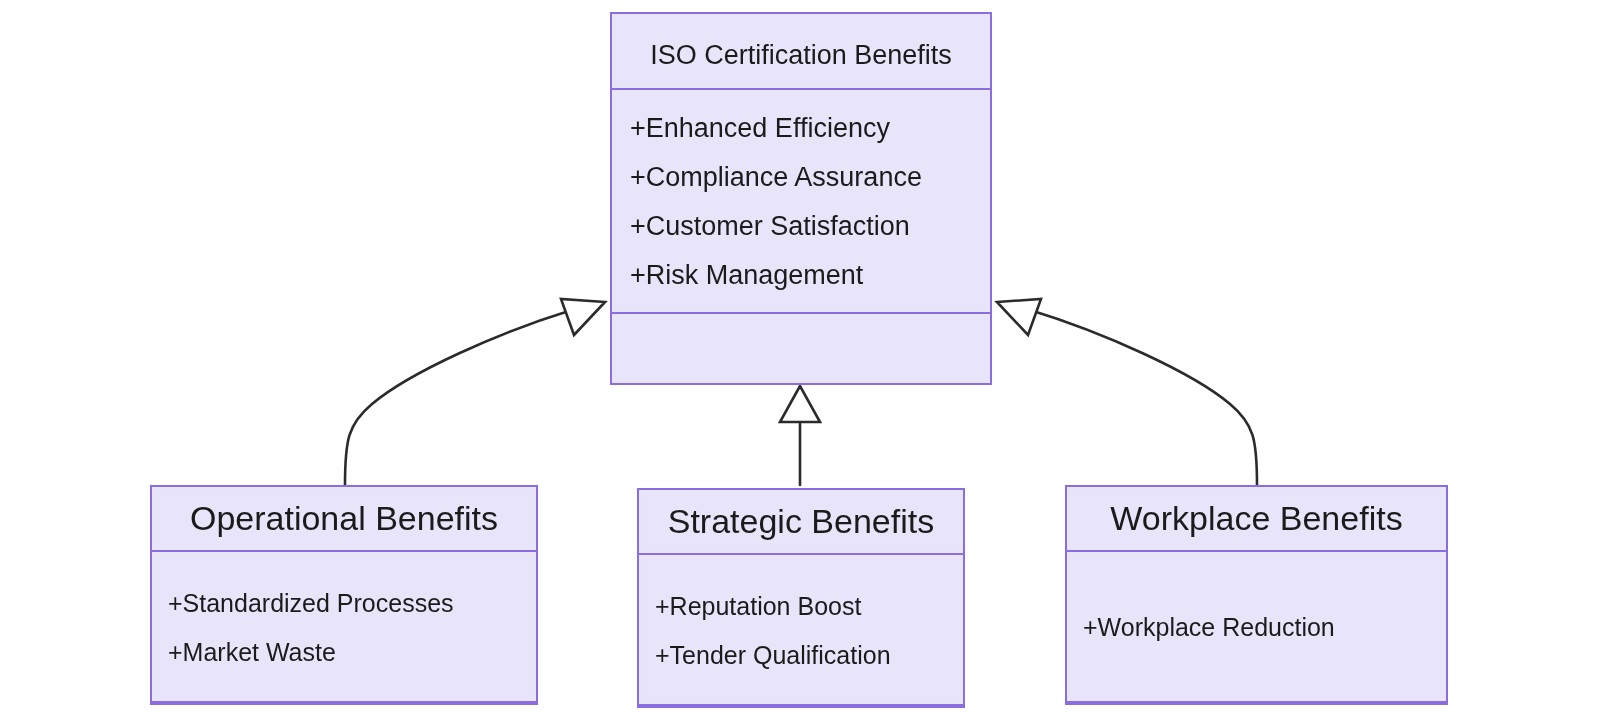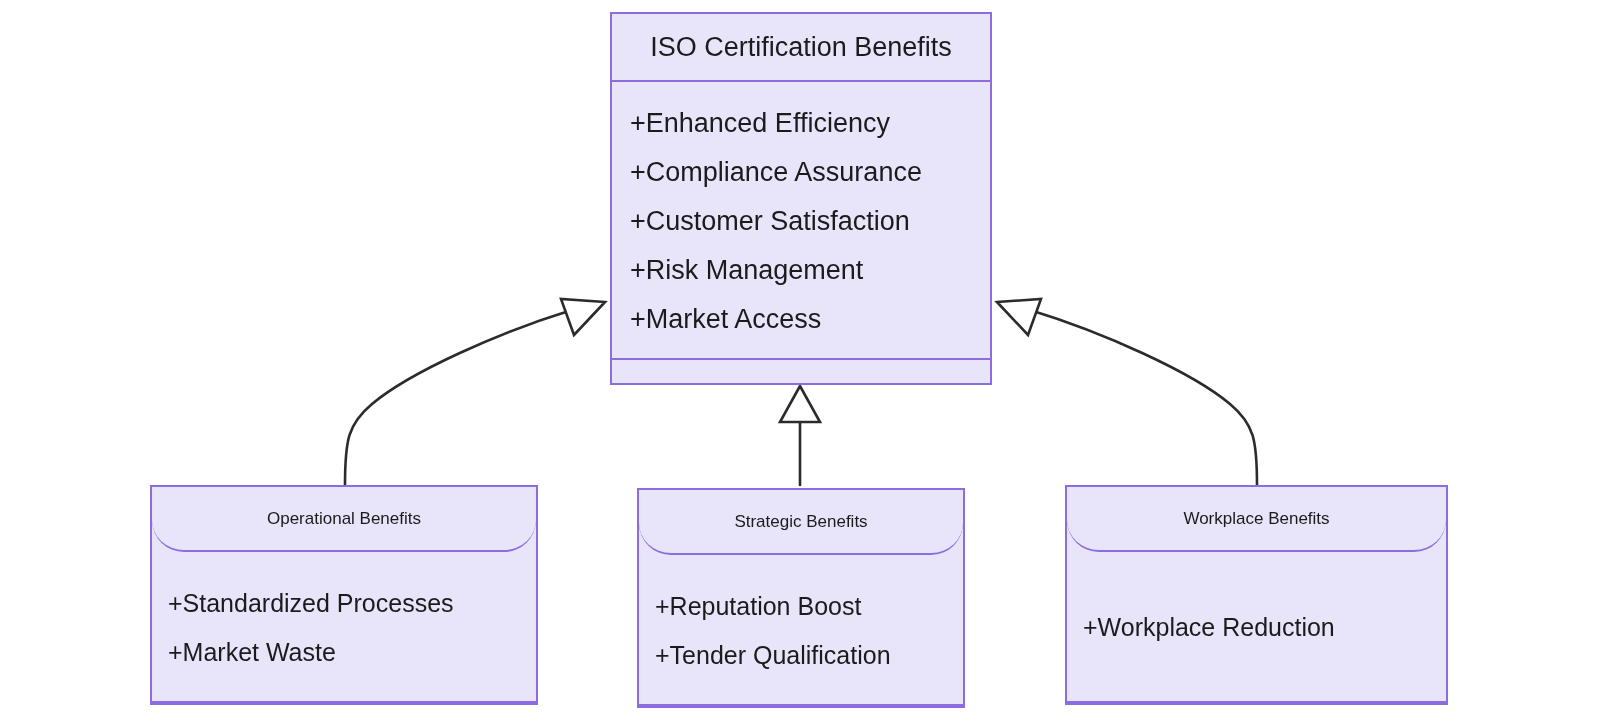--- a/index.html
+++ b/index.html
@@ -71,37 +71,37 @@
   #node-root {
     left: 610px;
     top: 12px;
     width: 382px;
     height: 373px;
   }
   #node-root .uml-title {
     height: 68px;
     font-size: 27px;
     padding: 0 14px;
+    margin-top: 8px;
   }
   #node-root .uml-attrs {
-    height: 278px;
+    height: 224px;
     padding: 14px 0 12px 18px;
     gap: 0;
   }
   #node-root .uml-attr {
     font-size: 27px;
     line-height: 49px;
   }
 
   
   .uml-leaf .uml-title {
     height: 66px;
-    font-size: 17px;
+    font-size: 34px;
     padding: 0 20px;
-    border-radius: 32px;
   }
   .uml-leaf .uml-attrs {
     height: 153px;
     padding: 12px 0 10px 16px;
   }
   .uml-leaf .uml-attr {
     font-size: 25px;
     line-height: 49px;
   }
   #node-operational {
@@ -140,21 +140,20 @@
     <polygon points="997,302 1041,299 1028,335" fill="#ffffff" stroke="#2b2b2b" stroke-width="2.6" stroke-linejoin="miter"></polygon>
   </svg>
 
   <div class="uml-class" id="node-root">
     <div class="uml-title">ISO Certification Benefits</div>
     <div class="uml-attrs">
       <div class="uml-attr">+Enhanced Efficiency</div>
       <div class="uml-attr">+Compliance Assurance</div>
       <div class="uml-attr">+Customer Satisfaction</div>
       <div class="uml-attr">+Risk Management</div>
-      <div class="uml-attr">+Market Access</div>
     </div>
     <div class="uml-methods"></div>
   </div>
 
   <div class="uml-class uml-leaf" id="node-operational">
     <div class="uml-title">Operational Benefits</div>
     <div class="uml-attrs">
       <div class="uml-attr">+Standardized Processes</div>
       <div class="uml-attr">+Market Waste</div>
     </div>

